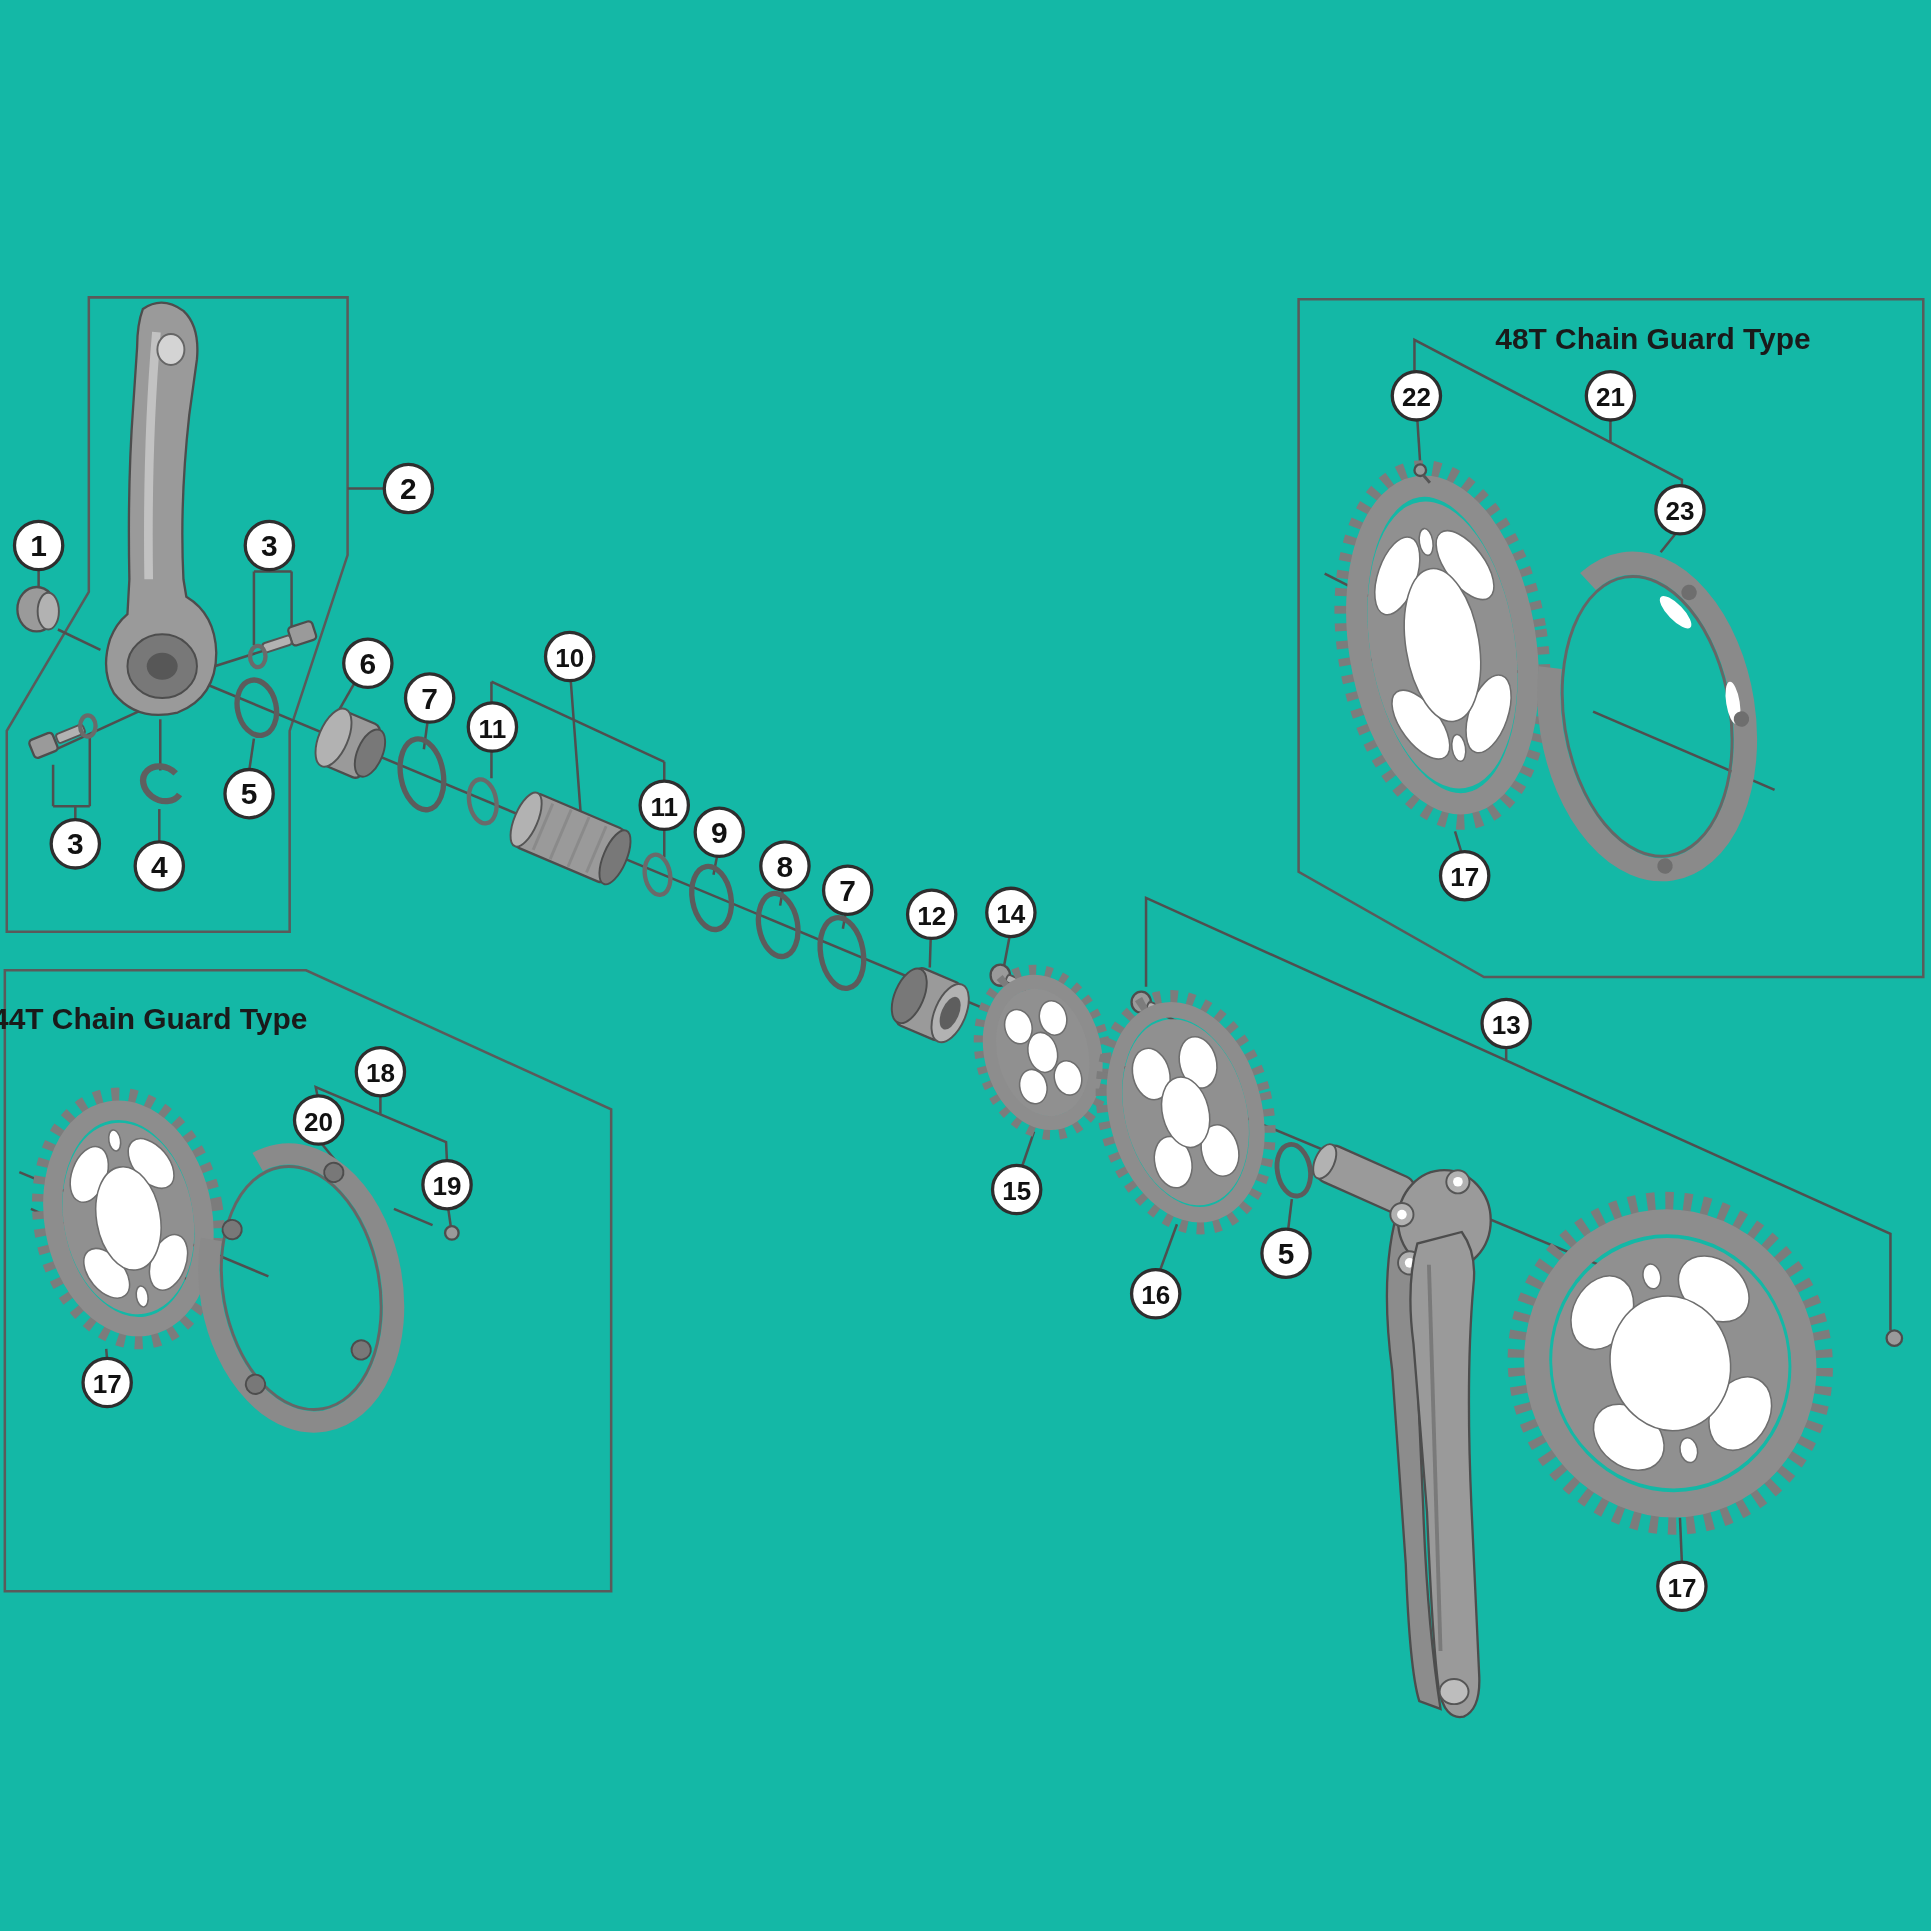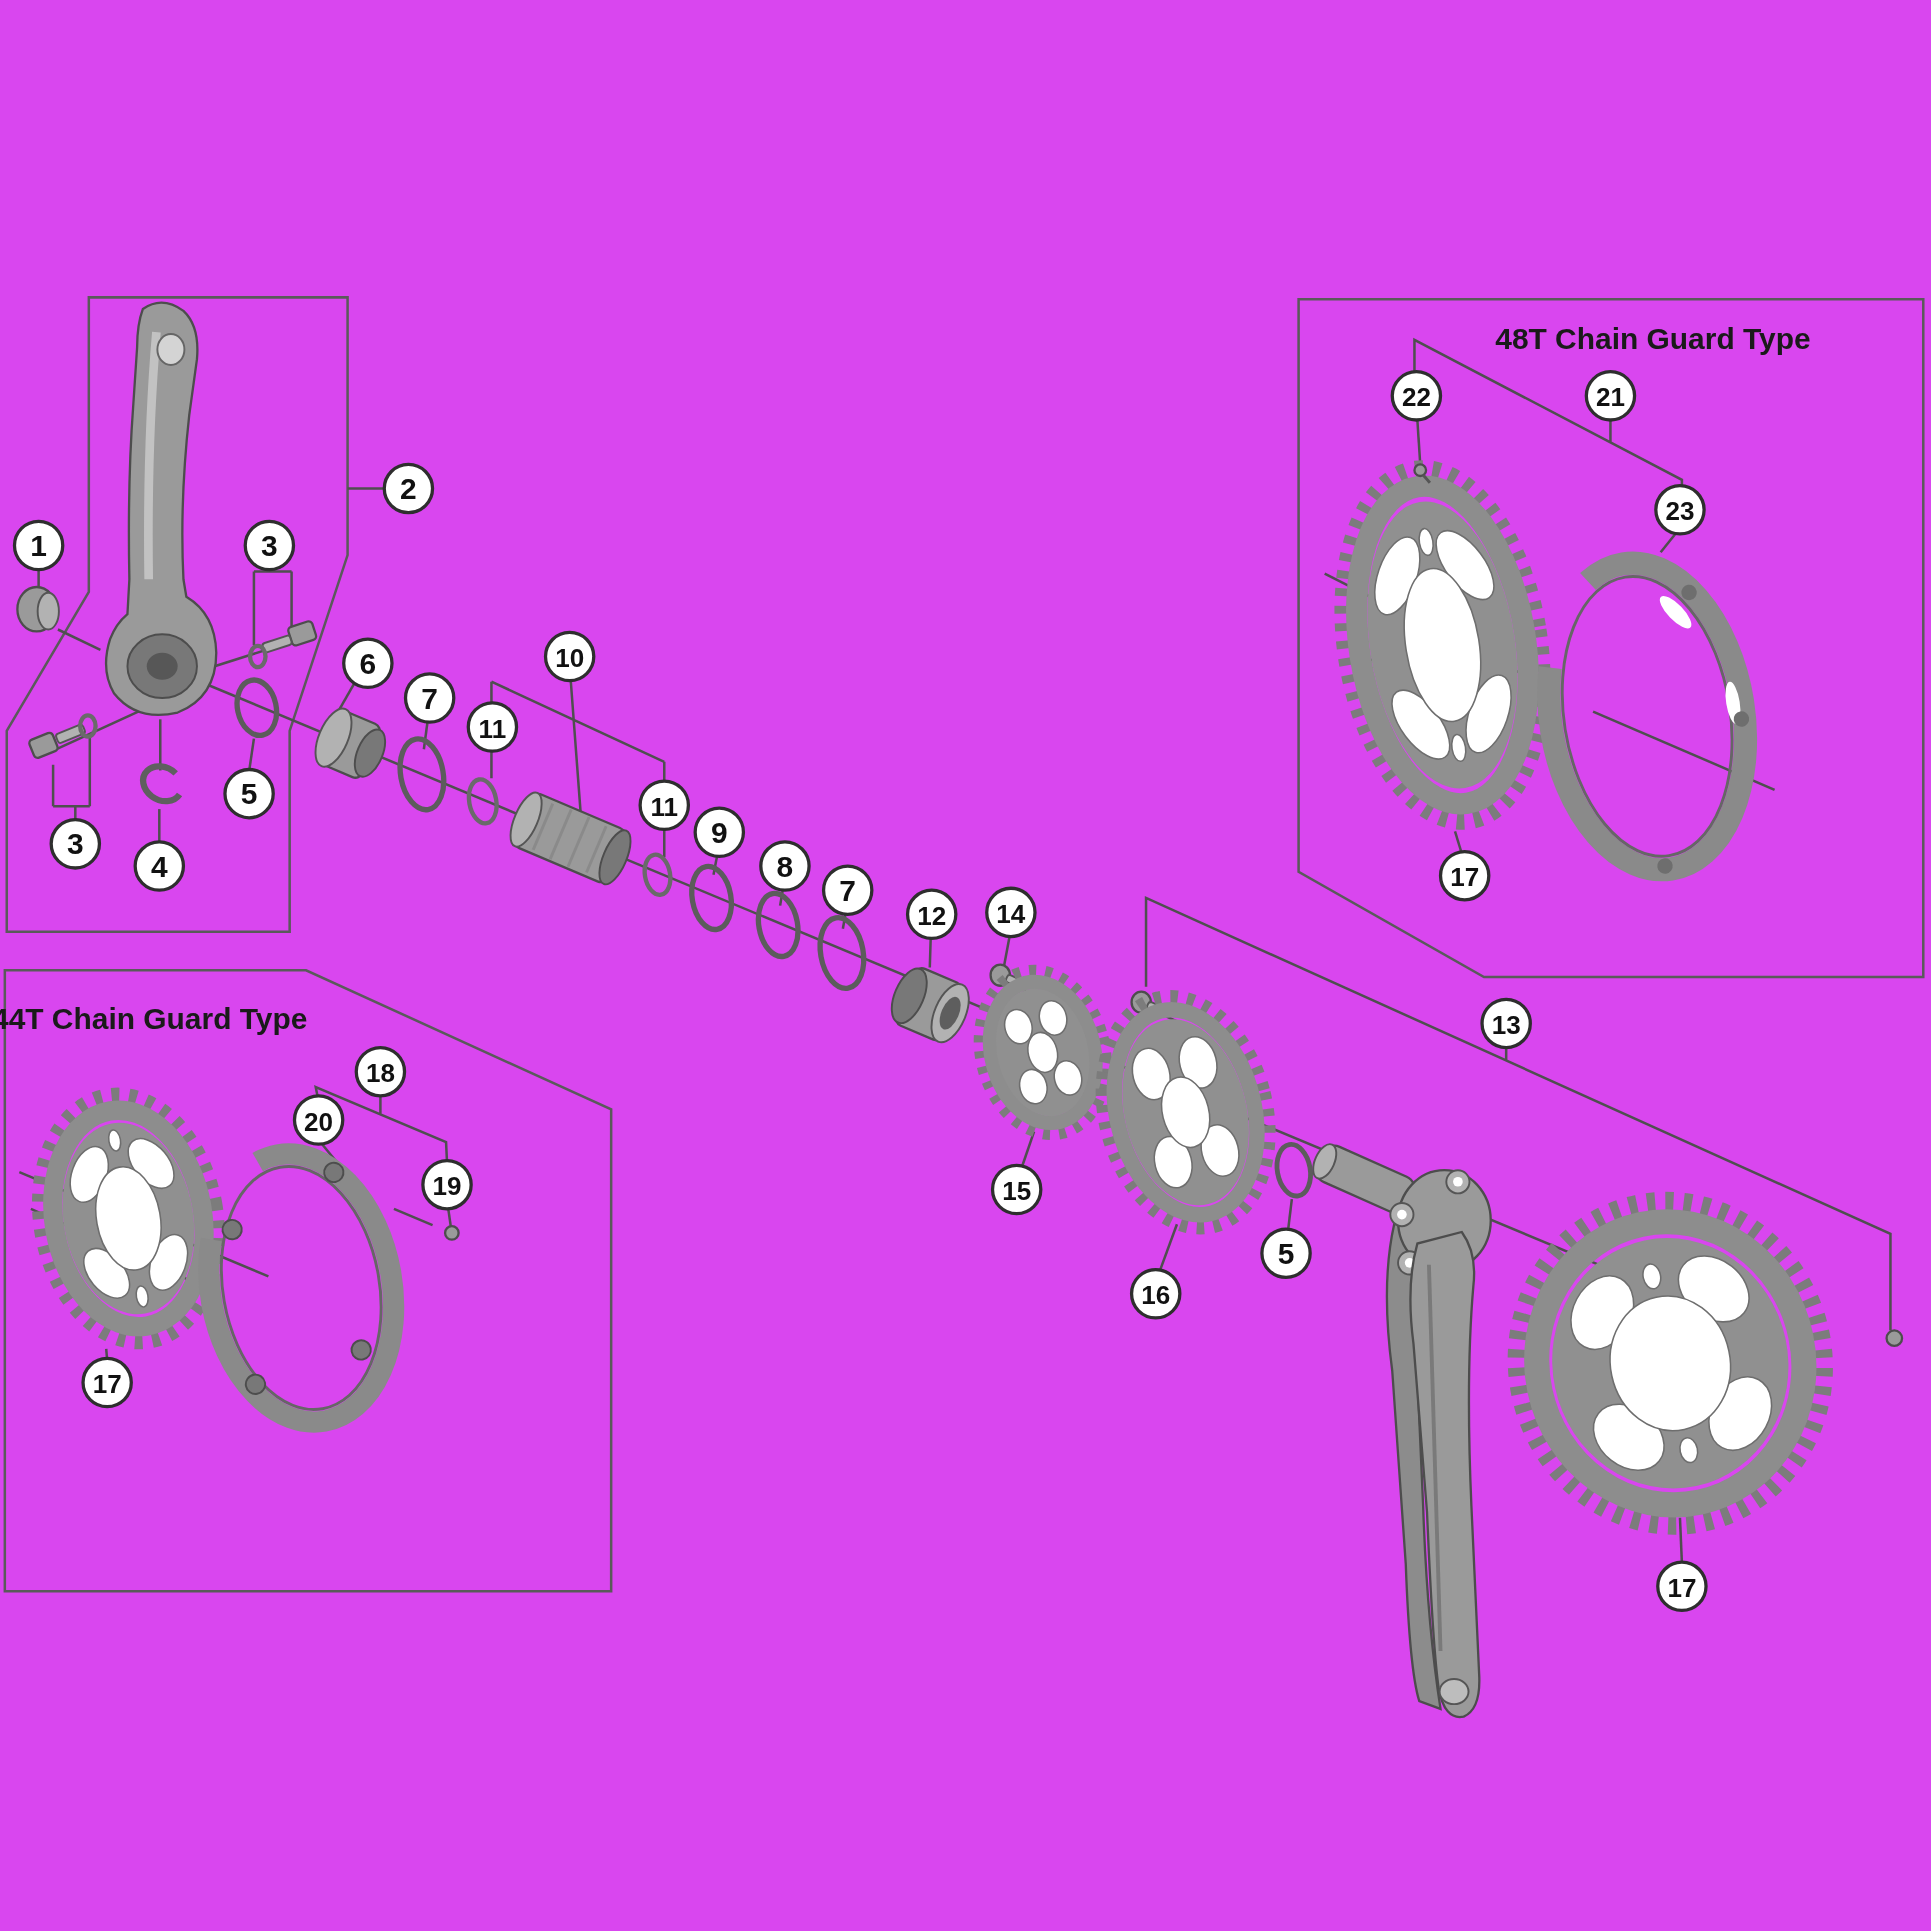--- a/index.html
+++ b/index.html
@@ -1,16 +1,16 @@
 <!DOCTYPE html>
 <html><head>
 <meta charset="utf-8">
 <style>
   html,body{margin:0;padding:0;background:#fff;}
-  #stage{width:1931px;height:1931px;position:relative;background:#d946ef;
+  #stage{width:1931px;height:1931px;position:relative;background:#14b8a6;
          font-family:"Liberation Sans", sans-serif;}
   svg{display:block;}
   .boxline{fill:none;stroke:#5a5a5a;stroke-width:2.6;}
   .lead{stroke:#4f4f4f;stroke-width:2.6;fill:none;}
   .axis{stroke:#4f4f4f;stroke-width:2.6;fill:none;}
   .oring{fill:none;stroke:#5c5c5c;}
   .thinring{fill:none;stroke:#6a6a6a;}
   .metal{fill:#9a9a9a;stroke:#4d4d4d;stroke-width:2.4;}
   .metal-lt{fill:#b2b2b2;stroke:#555;stroke-width:2;}
   .metal-dk{fill:#787878;stroke:#4d4d4d;stroke-width:2;}

